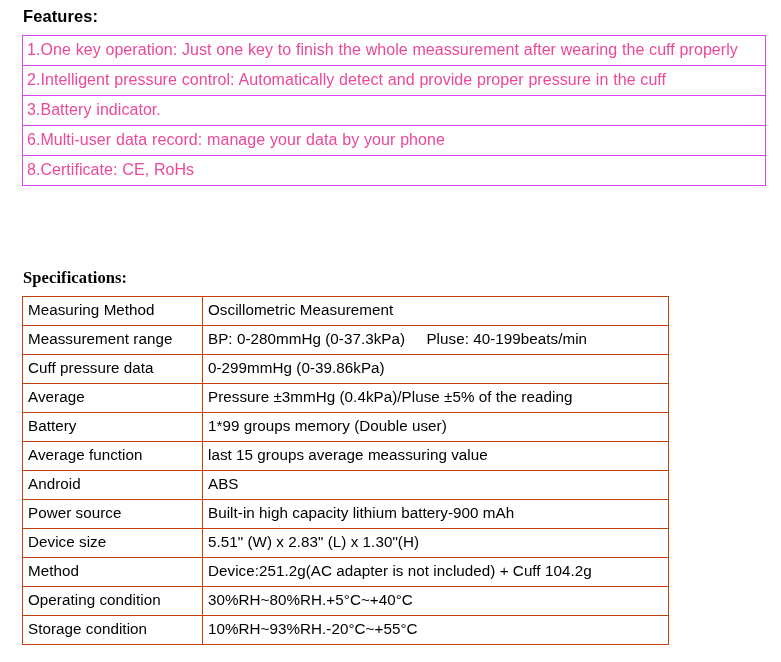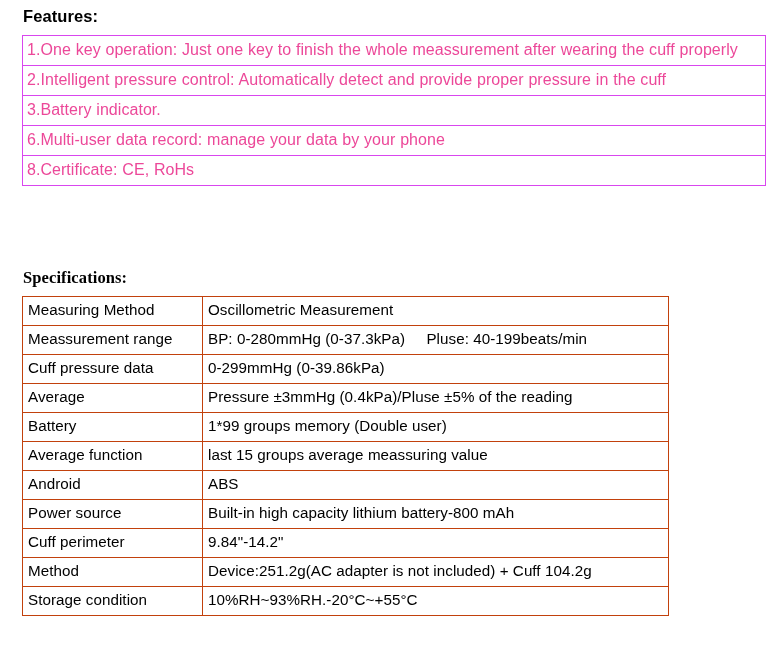--- a/index.html
+++ b/index.html
@@ -156,29 +156,33 @@
         <tr>
           <td class="spec-label">Average function</td>
           <td class="spec-value">last 15 groups average meassuring value</td>
         </tr>
         <tr>
           <td class="spec-label">Android</td>
           <td class="spec-value">ABS</td>
         </tr>
         <tr>
           <td class="spec-label">Power source</td>
-          <td class="spec-value">Built-in high capacity lithium battery-800 mAh</td>
+          <td class="spec-value">Built-in high capacity lithium battery-900 mAh</td>
         </tr>
         <tr>
-          <td class="spec-label">Cuff perimeter</td>
-          <td class="spec-value">9.84"-14.2"</td>
+          <td class="spec-label">Device size</td>
+          <td class="spec-value">5.51" (W) x 2.83" (L) x 1.30"(H)</td>
         </tr>
         <tr>
           <td class="spec-label">Method</td>
           <td class="spec-value">Device:251.2g(AC adapter is not included) + Cuff 104.2g</td>
+        </tr>
+        <tr>
+          <td class="spec-label">Operating condition</td>
+          <td class="spec-value">30%RH~80%RH.+5°C~+40°C</td>
         </tr>
         <tr>
           <td class="spec-label">Storage condition</td>
           <td class="spec-value">10%RH~93%RH.-20°C~+55°C</td>
         </tr>
       </tbody>
     </table>
   </section>
 
 </div>

